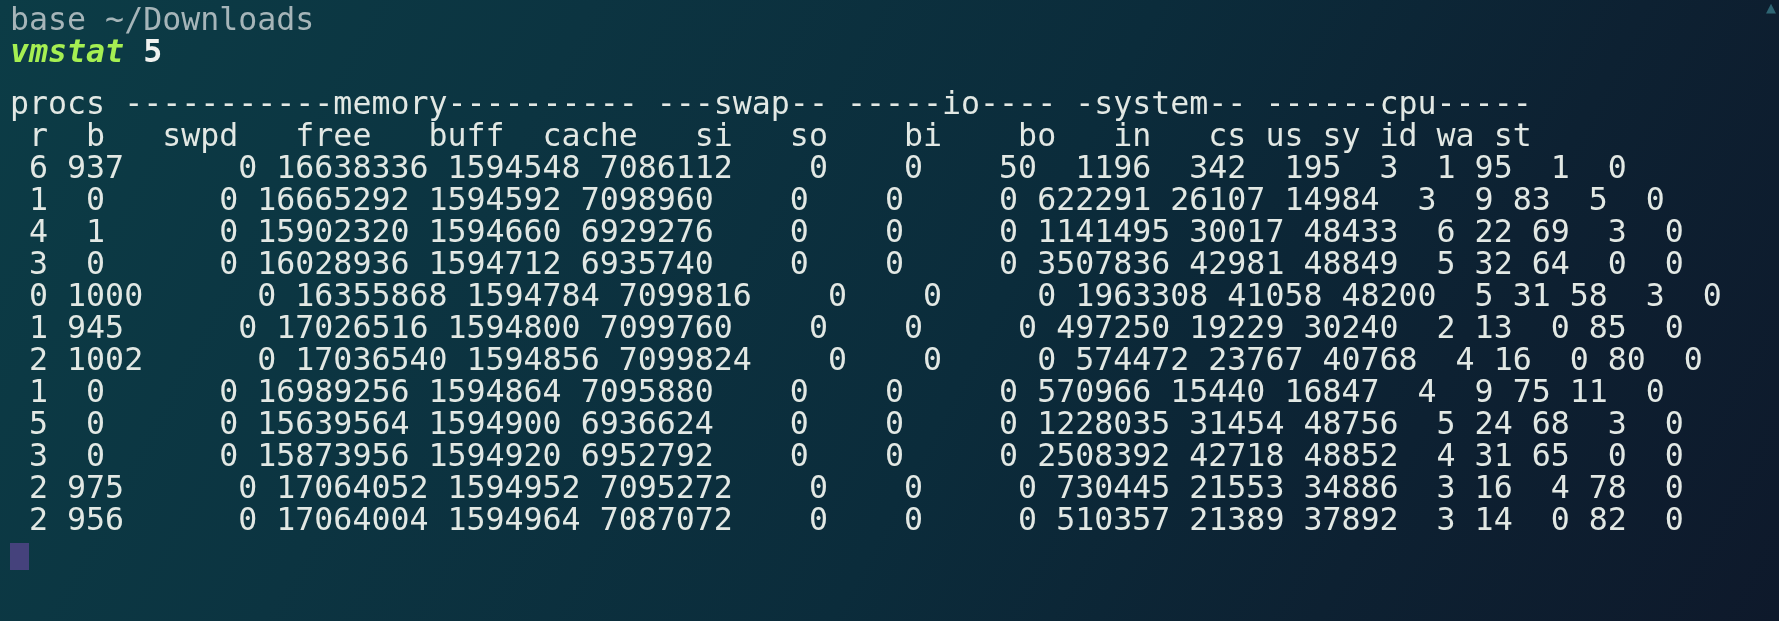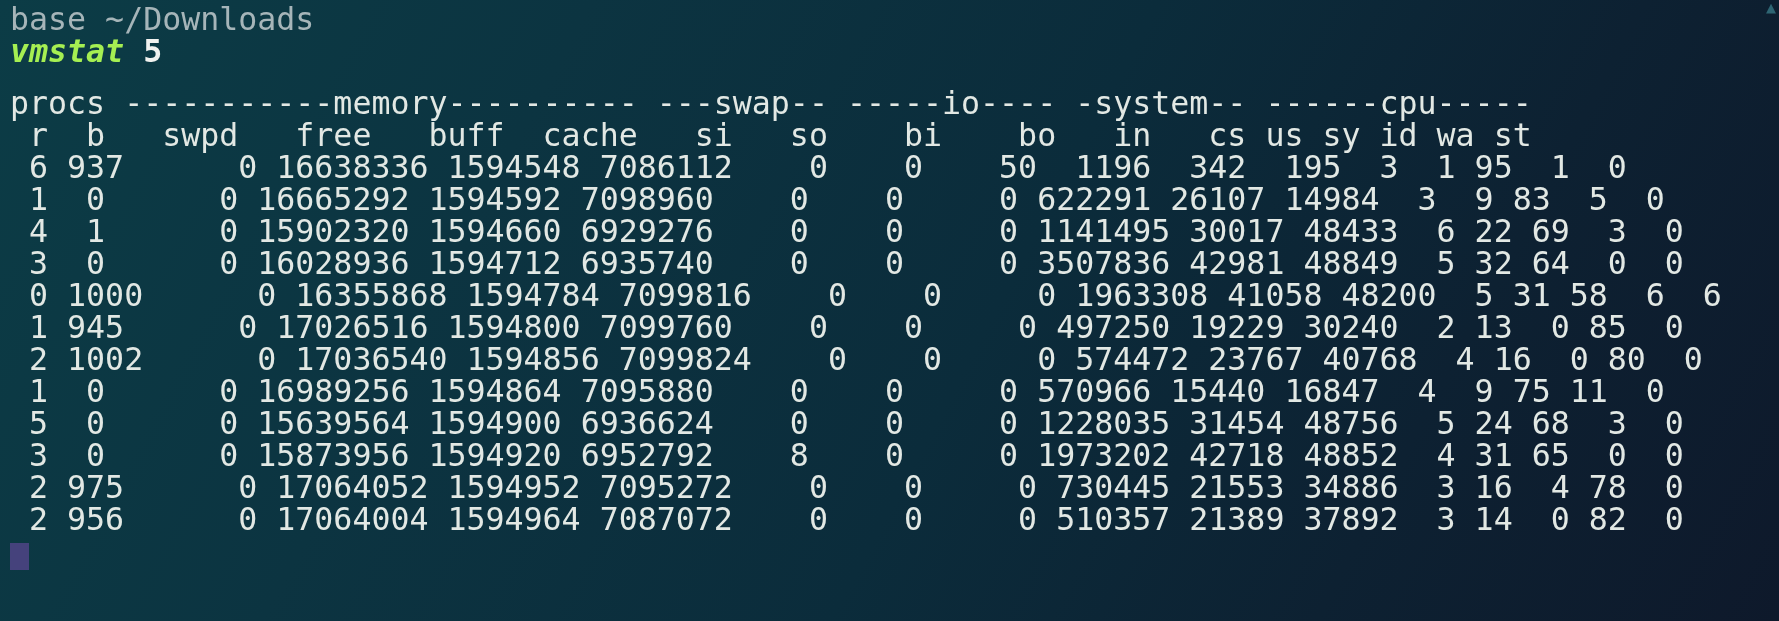--- a/index.html
+++ b/index.html
@@ -70,25 +70,25 @@
   <pre class="prompt-line"><span>base ~/Downloads</span></pre>
 
   <pre class="cmd-line"><span class="cmd-name">vmstat</span><span class="cmd-arg">5</span></pre>
 
   <pre class="output"><span>procs -----------memory---------- ---swap-- -----io---- -system-- ------cpu-----</span>
 <span> r  b   swpd   free   buff  cache   si   so    bi    bo   in   cs us sy id wa st</span>
 <span id="vmstat-rows"><span> 6 937      0 16638336 1594548 7086112    0    0    50  1196  342  195  3  1 95  1  0</span>
 <span> 1  0      0 16665292 1594592 7098960    0    0     0 622291 26107 14984  3  9 83  5  0</span>
 <span> 4  1      0 15902320 1594660 6929276    0    0     0 1141495 30017 48433  6 22 69  3  0</span>
 <span> 3  0      0 16028936 1594712 6935740    0    0     0 3507836 42981 48849  5 32 64  0  0</span>
-<span> 0 1000      0 16355868 1594784 7099816    0    0     0 1963308 41058 48200  5 31 58  6  6</span>
+<span> 0 1000      0 16355868 1594784 7099816    0    0     0 1963308 41058 48200  5 31 58  3  0</span>
 <span> 1 945      0 17026516 1594800 7099760    0    0     0 497250 19229 30240  2 13  0 85  0</span>
 <span> 2 1002      0 17036540 1594856 7099824    0    0     0 574472 23767 40768  4 16  0 80  0</span>
 <span> 1  0      0 16989256 1594864 7095880    0    0     0 570966 15440 16847  4  9 75 11  0</span>
 <span> 5  0      0 15639564 1594900 6936624    0    0     0 1228035 31454 48756  5 24 68  3  0</span>
-<span> 3  0      0 15873956 1594920 6952792    8    0     0 1973202 42718 48852  4 31 65  0  0</span>
+<span> 3  0      0 15873956 1594920 6952792    0    0     0 2508392 42718 48852  4 31 65  0  0</span>
 <span> 2 975      0 17064052 1594952 7095272    0    0     0 730445 21553 34886  3 16  4 78  0</span>
 <span> 2 956      0 17064004 1594964 7087072    0    0     0 510357 21389 37892  3 14  0 82  0</span></span></pre>
 
   <div class="cursor"></div>
 </div>
 
 <div class="scroll-arrow">▲</div>
 
 </body></html>

